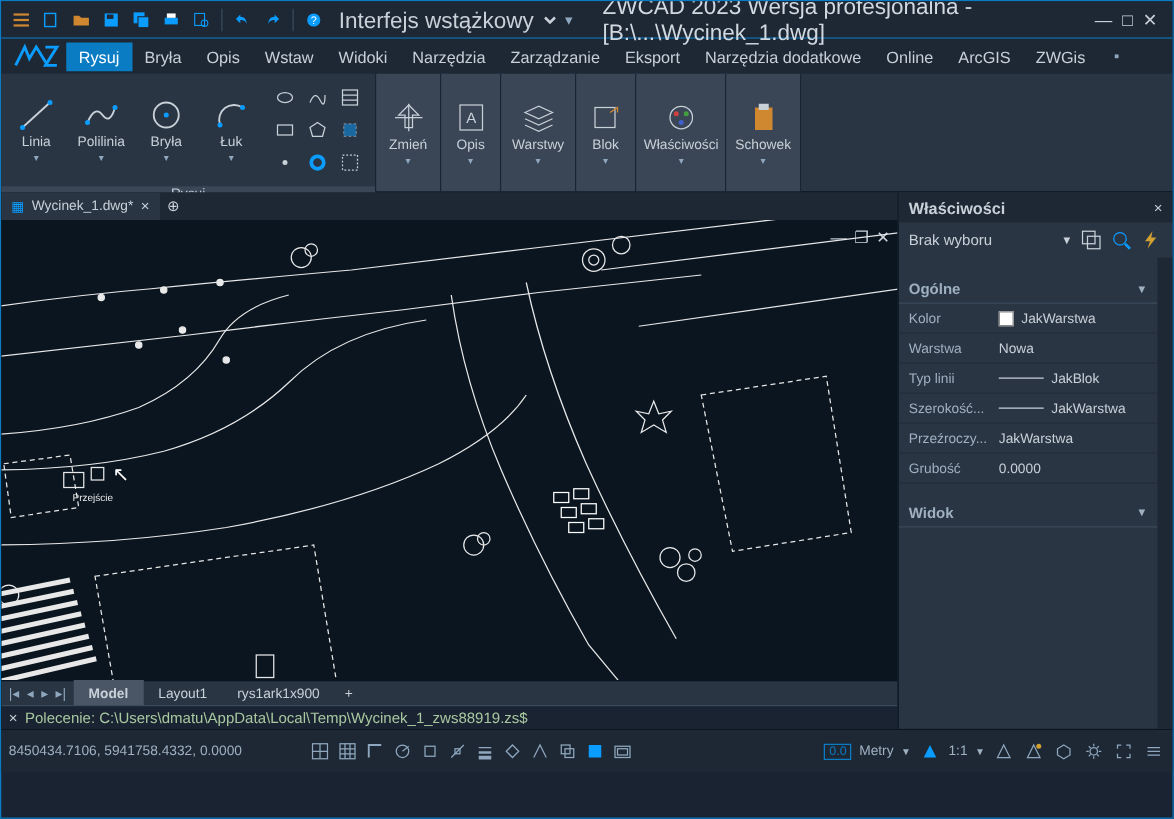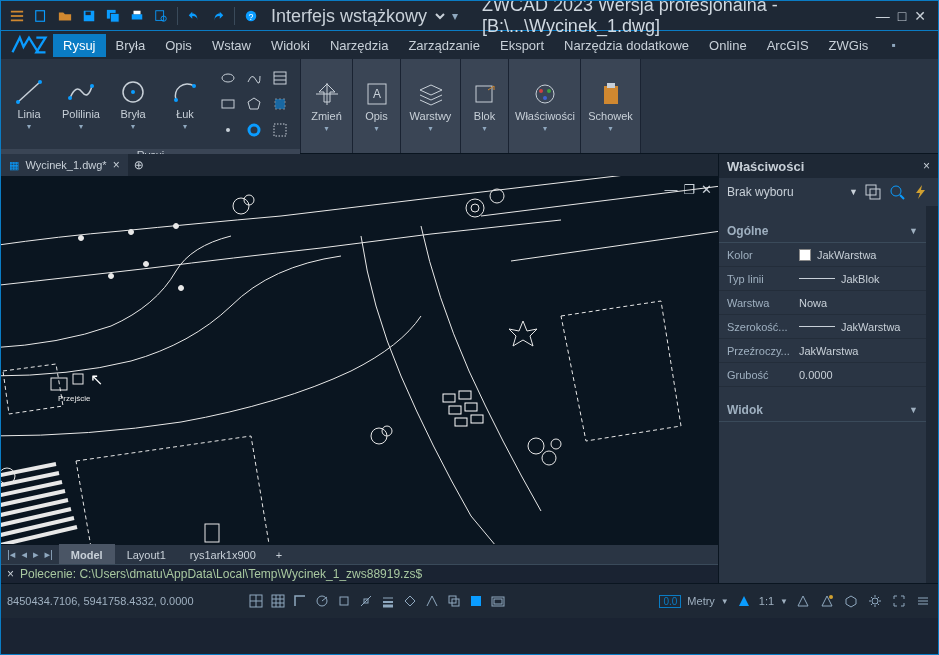--- a/index.html
+++ b/index.html
@@ -482,29 +482,29 @@
             <span style="font-size:9px">▼</span>
           </div>
         <div class="prop-row">
             <div class="prop-key">Kolor</div>
             <div class="prop-val">
               <span class="sw"></span>
               <span>JakWarstwa</span>
             </div>
           </div>
         <div class="prop-row">
+            <div class="prop-key">Warstwa</div>
+            <div class="prop-val">Nowa</div>
+          </div>
+        <div class="prop-row">
             <div class="prop-key">Typ linii</div>
             <div class="prop-val">
               <span class="linesample"></span>
               <span>JakBlok</span>
             </div>
-          </div>
-        <div class="prop-row">
-            <div class="prop-key">Warstwa</div>
-            <div class="prop-val">Nowa</div>
           </div>
         <div class="prop-row">
             <div class="prop-key">Szerokość...</div>
             <div class="prop-val">
               <span class="linesample"></span>
               <span>JakWarstwa</span>
             </div>
           </div>
         <div class="prop-row">
             <div class="prop-key">Przeźroczy...</div>

